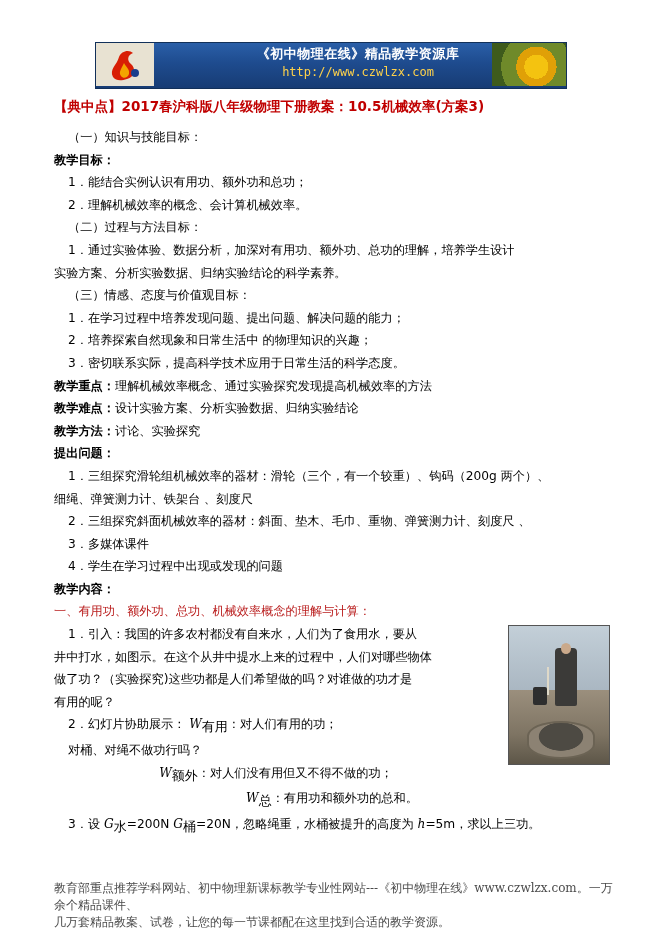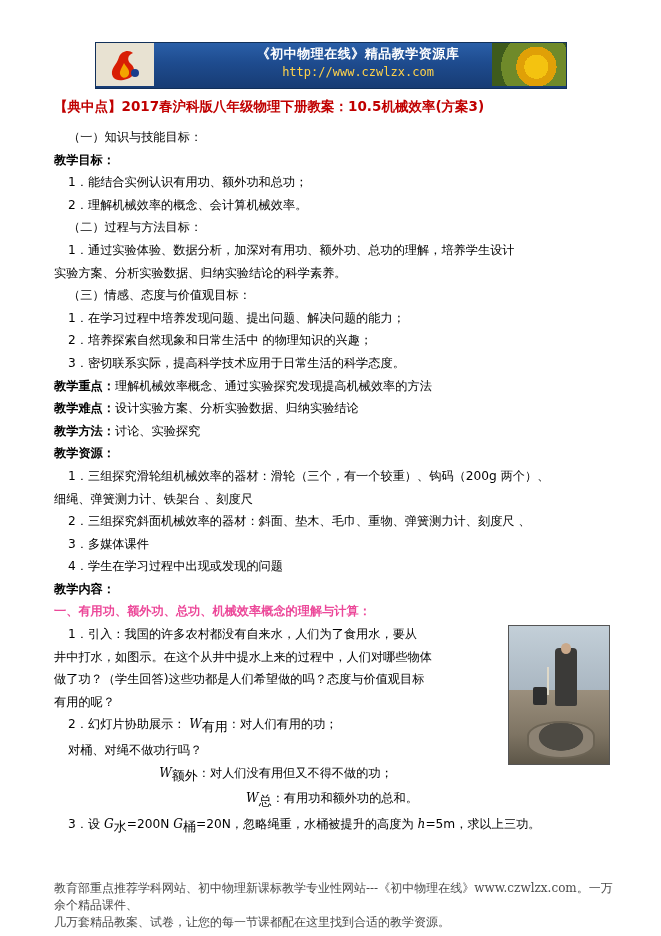--- a/index.html
+++ b/index.html
@@ -94,21 +94,21 @@
     position: absolute;
     left: 54px;
     top: 126px;
     width: 556px;
     font-size: 12.2px;
     line-height: 22.6px;
   }
   .p { margin: 0; }
   .b { font-weight: bold; }
   .ind2 { padding-left: 14px; }
-  .red { color: #ec4899; font-weight: bold; }
+  .red { color: #b91c1c; font-weight: normal; }
   .italic { font-style: italic; font-family: "DejaVu Serif","Liberation Serif",serif; }
   .sub { font-size: 13px; vertical-align: -3px; }
   .center { text-align: center; }
   
   .photo {
     float: right;
     width: 100px;
     height: 138px;
     margin: 2px 0 2px 10px;
     border: 1px solid #555;
@@ -196,21 +196,21 @@
 
     <p class="p">
       <span class="b">教学重点：</span><span>理解机械效率概念、通过实验探究发现提高机械效率的方法</span>
     </p>
     <p class="p">
       <span class="b">教学难点：</span><span>设计实验方案、分析实验数据、归纳实验结论</span>
     </p>
     <p class="p">
       <span class="b">教学方法：</span><span>讨论、实验探究</span>
     </p>
-    <p class="p b">教学资源：</p>
+    <p class="p b">提出问题：</p>
     <p class="p ind2">1．三组探究滑轮组机械效率的器材：滑轮（三个，有一个较重）、钩码（200g 两个）、</p>
     <p class="p">细绳、弹簧测力计、铁架台 、刻度尺</p>
     <p class="p ind2">2．三组探究斜面机械效率的器材：斜面、垫木、毛巾、重物、弹簧测力计、刻度尺 、</p>
     <p class="p ind2">3．多媒体课件</p>
     <p class="p ind2">4．学生在学习过程中出现或发现的问题</p>
 
     <p class="p b">教学内容：</p>
     <p class="p red">一、有用功、额外功、总功、机械效率概念的理解与计算：</p>
 
     <div class="photo">
@@ -218,21 +218,21 @@
       <div class="ground"></div>
       <div class="person"></div>
       <div class="head"></div>
       <div class="rope"></div>
       <div class="bucket"></div>
       <div class="well"></div>
     </div>
 
     <p class="p ind2">1．引入：我国的许多农村都没有自来水，人们为了食用水，要从</p>
     <p class="p">井中打水，如图示。在这个从井中提水上来的过程中，人们对哪些物体</p>
-    <p class="p">做了功？（学生回答)这些功都是人们希望做的吗？态度与价值观目标</p>
+    <p class="p">做了功？（实验探究)这些功都是人们希望做的吗？对谁做的功才是</p>
     <p class="p">有用的呢？</p>
 
     <p class="p ind2">
       <span>2．幻灯片协助展示：</span>
       <span class="italic">W</span><span class="sub">有用</span><span>：对人们有用的功；</span>
     </p>
     <p class="p ind2">对桶、对绳不做功行吗？</p>
     <p class="p center">
       <span class="italic">W</span><span class="sub">额外</span><span>：对人们没有用但又不得不做的功；</span>
     </p>

